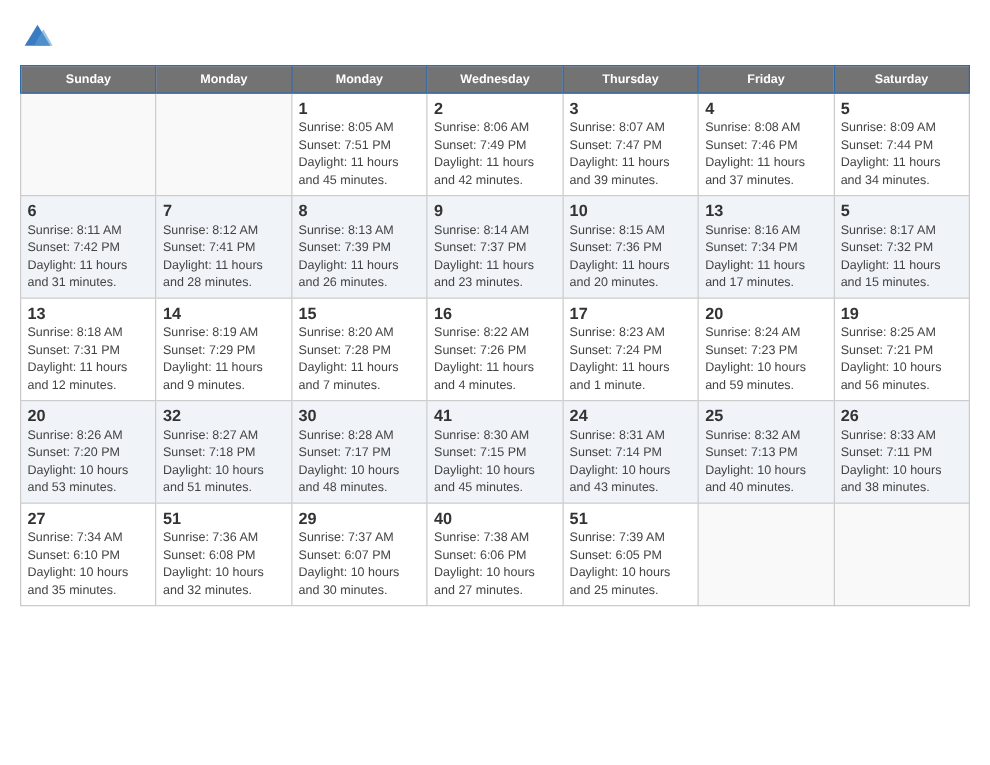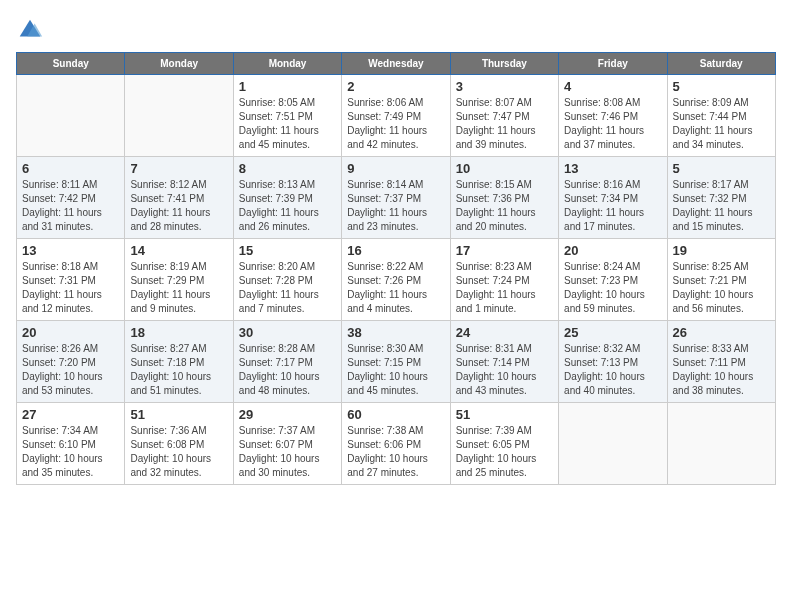--- a/index.html
+++ b/index.html
@@ -202,29 +202,29 @@
           <span class="day-number">19</span>
           <div class="cell-text">Sunrise: 8:25 AM<br>Sunset: 7:21 PM<br>Daylight: 10 hours and 56 minutes.</div>
         </td>
       </tr>
       <tr class="row-shaded">
         <td>
           <span class="day-number">20</span>
           <div class="cell-text">Sunrise: 8:26 AM<br>Sunset: 7:20 PM<br>Daylight: 10 hours and 53 minutes.</div>
         </td>
         <td>
-          <span class="day-number">18</span>
+          <span class="day-number">32</span>
           <div class="cell-text">Sunrise: 8:27 AM<br>Sunset: 7:18 PM<br>Daylight: 10 hours and 51 minutes.</div>
         </td>
         <td>
           <span class="day-number">30</span>
           <div class="cell-text">Sunrise: 8:28 AM<br>Sunset: 7:17 PM<br>Daylight: 10 hours and 48 minutes.</div>
         </td>
         <td>
-          <span class="day-number">38</span>
+          <span class="day-number">41</span>
           <div class="cell-text">Sunrise: 8:30 AM<br>Sunset: 7:15 PM<br>Daylight: 10 hours and 45 minutes.</div>
         </td>
         <td>
           <span class="day-number">24</span>
           <div class="cell-text">Sunrise: 8:31 AM<br>Sunset: 7:14 PM<br>Daylight: 10 hours and 43 minutes.</div>
         </td>
         <td>
           <span class="day-number">25</span>
           <div class="cell-text">Sunrise: 8:32 AM<br>Sunset: 7:13 PM<br>Daylight: 10 hours and 40 minutes.</div>
         </td>
@@ -240,21 +240,21 @@
         </td>
         <td>
           <span class="day-number">51</span>
           <div class="cell-text">Sunrise: 7:36 AM<br>Sunset: 6:08 PM<br>Daylight: 10 hours and 32 minutes.</div>
         </td>
         <td>
           <span class="day-number">29</span>
           <div class="cell-text">Sunrise: 7:37 AM<br>Sunset: 6:07 PM<br>Daylight: 10 hours and 30 minutes.</div>
         </td>
         <td>
-          <span class="day-number">60</span>
+          <span class="day-number">40</span>
           <div class="cell-text">Sunrise: 7:38 AM<br>Sunset: 6:06 PM<br>Daylight: 10 hours and 27 minutes.</div>
         </td>
         <td>
           <span class="day-number">51</span>
           <div class="cell-text">Sunrise: 7:39 AM<br>Sunset: 6:05 PM<br>Daylight: 10 hours and 25 minutes.</div>
         </td>
         <td class="empty"></td>
         <td class="empty"></td>
       </tr>
     </tbody>

